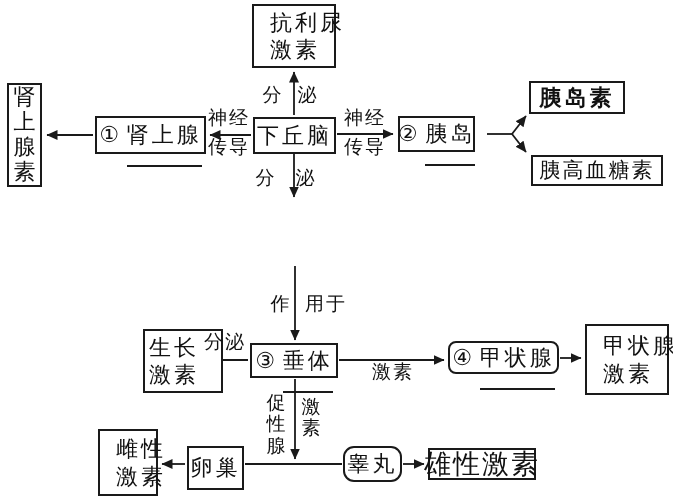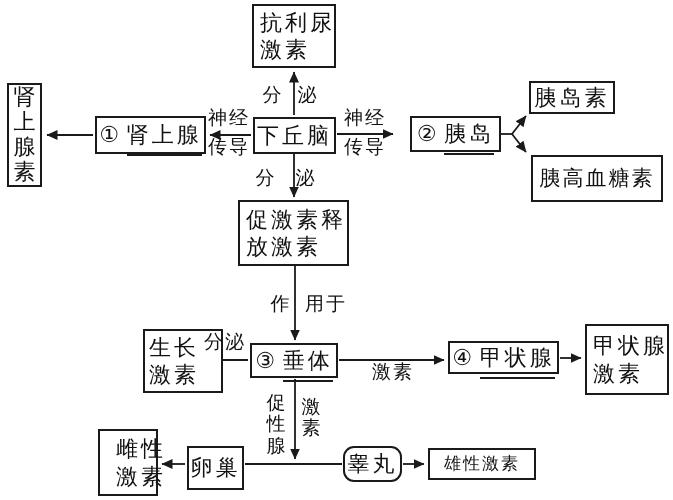--- a/index.html
+++ b/index.html
@@ -15,25 +15,25 @@
   .box{
     position:absolute;
     box-sizing:border-box;
     border:2px solid #1a1a1a;
     background:#fff;
     display:flex;align-items:center;justify-content:center;
     font-size:22px;line-height:1.25;letter-spacing:3px;
     text-align:center;white-space:nowrap;
   }
   .box .inner{display:block;}
-  .box.ml{justify-content:flex-start;padding-left:6px;text-align:left;}
+  .box.ml{justify-content:flex-start;padding-left:16px;text-align:left;}
   .box.ml .line{display:block;}
   .v{width:1.08em;word-break:break-all;line-height:1.13;letter-spacing:0;white-space:normal;margin:0 auto;text-align:center;}
   .num{letter-spacing:0;margin-right:8px;}
-  .u{border-bottom:2px solid #1a1a1a;padding-bottom:7px;}
+  .u{border-bottom:2px solid #1a1a1a;padding-bottom:18px;}
   .lbl{
     position:absolute;font-size:19px;letter-spacing:2px;white-space:nowrap;
     transform:translate(-50%,-50%);background:transparent;
   }
   .lblv{
     position:absolute;font-size:19px;letter-spacing:0;
     width:1.1em;word-break:break-all;line-height:1.12;text-align:center;
     transform:translateX(-50%);
   }
 </style>
@@ -96,55 +96,49 @@
   <div class="box" style="left:95px;top:116px;width:111px;height:38px;">
     <span class="inner">
       <span class="num">①</span><span class="u">肾上腺</span>
     </span>
   </div>
 
   <div class="box" style="left:253px;top:117px;width:83px;height:37px;">
     <span>下丘脑</span>
   </div>
 
-  <div class="box" style="left:398px;top:116px;width:91px;height:36px;margin-left:12px;">
+  <div class="box" style="left:398px;top:116px;width:77px;height:36px;">
     <span class="inner">
       <span class="num">②</span><span class="u">胰岛</span>
     </span>
   </div>
 
-  <div class="box" style="left:529px;top:81px;width:86px;height:33px;">
+  <div class="box" style="left:529px;top:81px;width:96px;height:33px;font-weight:bold;">
     <span>胰岛素</span>
   </div>
 
-  <div class="box" style="left:531px;top:155px;width:132px;height:47px;font-size:21px;letter-spacing:2px;">
+  <div class="box" style="left:531px;top:155px;width:132px;height:31px;font-size:21px;letter-spacing:2px;">
     <span>胰高血糖素</span>
   </div>
 
-  <div class="box ml" style="left:238px;top:200px;width:111px;height:66px;">
-    <span class="inner">
-      <span class="line">促激素释</span>
-      <span class="line">放激素</span>
-    </span>
-  </div>
 
   <div class="box ml" style="left:143px;top:329px;width:80px;height:64px;padding-left:4px;">
     <span class="inner">
       <span class="line">生长</span>
       <span class="line">激素</span>
     </span>
   </div>
 
   <div class="box" style="left:250px;top:343px;width:88px;height:35px;">
     <span class="inner">
       <span class="num">③</span><span class="u">垂体</span>
     </span>
   </div>
 
-  <div class="box" style="left:448px;top:341px;width:111px;height:33px;">
+  <div class="box" style="left:448px;top:341px;width:111px;height:33px;border-radius:8px;">
     <span class="inner">
       <span class="num">④</span><span class="u">甲状腺</span>
     </span>
   </div>
 
   <div class="box ml" style="left:585px;top:324px;width:84px;height:71px;">
     <span class="inner">
       <span class="line">甲状腺</span>
       <span class="line">激素</span>
     </span>
@@ -158,21 +152,21 @@
   </div>
 
   <div class="box" style="left:187px;top:446px;width:57px;height:44px;">
     <span>卵巢</span>
   </div>
 
   <div class="box" style="left:343px;top:446px;width:59px;height:36px;border-radius:11px;">
     <span>睾丸</span>
   </div>
 
-  <div class="box" style="left:428px;top:448px;width:108px;height:32px;font-size:17px;letter-spacing:2px;">
+  <div class="box" style="left:428px;top:448px;width:108px;height:32px;font-size:27px;letter-spacing:2px;">
     <span>雄性激素</span>
   </div>
 
   <span class="lbl" style="left:273px;top:95px;">分</span>
   <span class="lbl" style="left:308px;top:95px;">泌</span>
 
   <span class="lbl" style="left:229px;top:118px;">神经</span>
   <span class="lbl" style="left:229px;top:147px;">传导</span>
 
   <span class="lbl" style="left:365px;top:118px;">神经</span>

